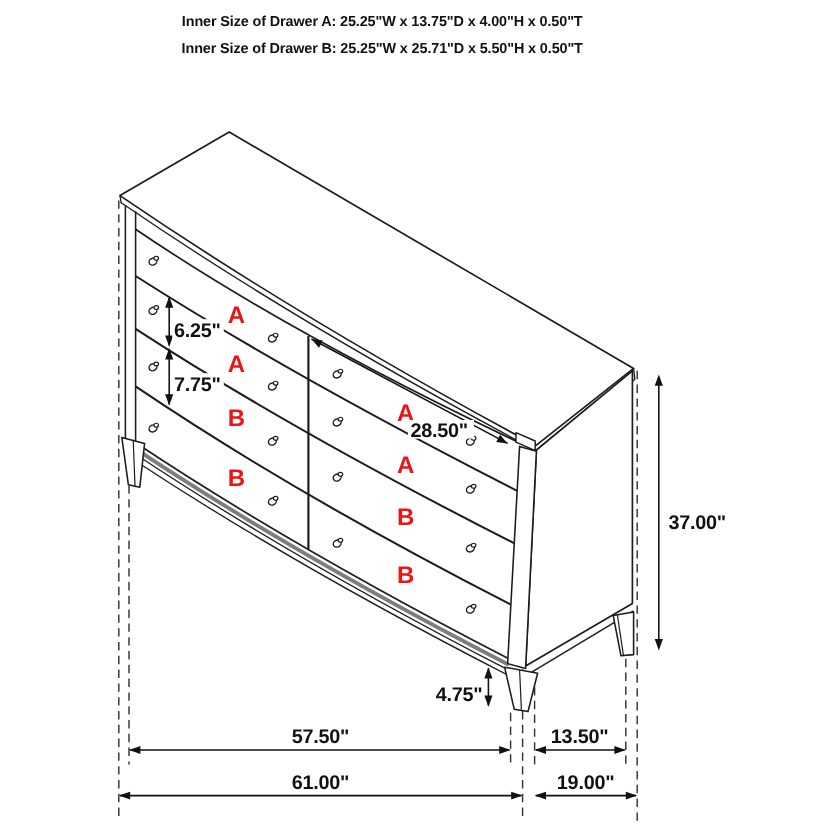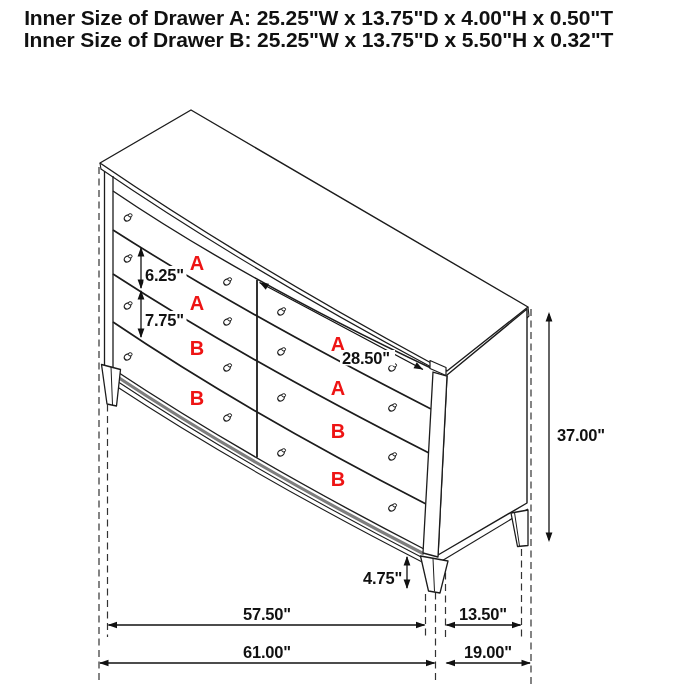--- a/index.html
+++ b/index.html
@@ -1,32 +1,32 @@
 <!DOCTYPE html>
 <html><head>
 <meta charset="utf-8">
 <style>
   html,body{margin:0;padding:0;background:#fff;}
   .page{position:relative;width:700px;height:700px;background:#ffffff;overflow:hidden;
         font-family:"Liberation Sans", sans-serif;}
   .title{position:absolute;top:7px;left:0;width:637px;text-align:center;
-         font-size:21px;font-weight:bold;color:#111;line-height:22px;letter-spacing:-0.1px;}
+         font-size:12px;font-weight:bold;color:#111;line-height:22px;letter-spacing:-0.1px;}
   svg{position:absolute;top:0;left:0;}
   svg text{font-family:"Liberation Sans", sans-serif;}
   .dimtxt{font-size:16.5px;font-weight:bold;fill:#111;letter-spacing:-0.2px;}
   .letter{font-size:20px;font-weight:bold;}
 </style>
 </head>
 <body>
 
 <div class="page">
 
   <div class="title">
     <div>Inner Size of Drawer A: 25.25"W x 13.75"D x 4.00"H x 0.50"T</div>
-    <div>Inner Size of Drawer B: 25.25"W x 13.75"D x 5.50"H x 0.32"T</div>
+    <div>Inner Size of Drawer B: 25.25"W x 25.71"D x 5.50"H x 0.50"T</div>
   </div>
 
   <svg width="700" height="700" viewBox="0 0 700 700">
 
     <g stroke="#333" stroke-width="1.2" stroke-dasharray="7 4.5" fill="none">
       <path d="M99,167 V684"></path>
       <path d="M107.5,370 V637"></path>
       <path d="M425.5,594 V637"></path>
       <path d="M435.5,558 V684"></path>
       <path d="M445.5,561 V637"></path>

